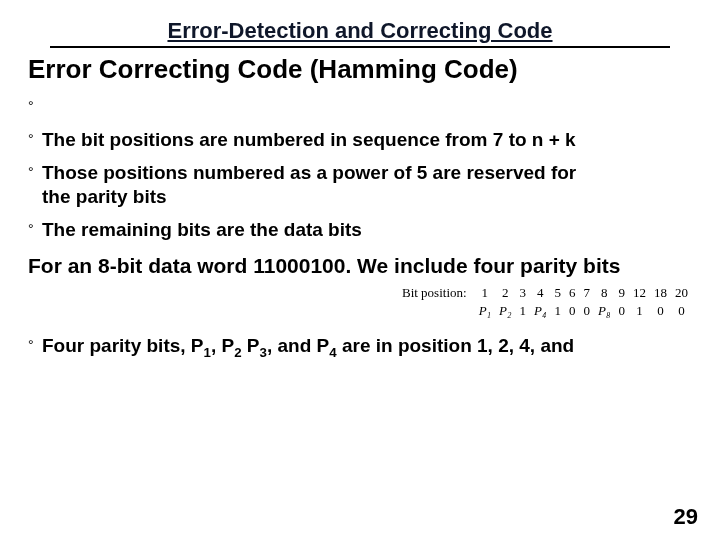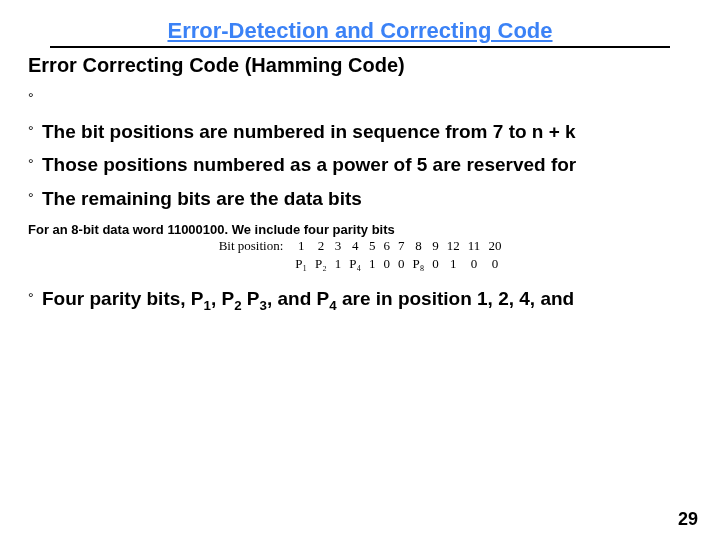--- a/index.html
+++ b/index.html
@@ -15,30 +15,30 @@
   .slide {
     width: 720px;
     height: 540px;
     position: relative;
     box-sizing: border-box;
     padding: 18px 28px 8px 28px;
   }
   .title {
     font-size: 22px;
     font-weight: bold;
-    color: #3b82f6;
+    color: #0f172a;
     text-align: center;
     padding-bottom: 2px;
     margin-left: 22px;
     margin-right: 22px;
     border-bottom: 2px solid #000;
     text-decoration: underline;
   }
   .subtitle {
-    font-size: 20px;
+    font-size: 26px;
     font-weight: bold;
     margin-top: 6px;
     margin-bottom: 6px;
   }
   .bullet {
     display: flex;
     align-items: flex-start;
     font-size: 19px;
     font-weight: bold;
     line-height: 1.22;
@@ -51,53 +51,55 @@
     font-size: 14px;
     line-height: 1.6;
   }
   .btxt {
     flex: 1;
   }
   .indent {
     padding-left: 36px;
   }
   .example {
-    font-size: 13px;
+    font-size: 21px;
     font-weight: bold;
     line-height: 1.20;
     margin-top: 12px;
   }
   .table-wrap {
+    margin-top: 6px;
     display: flex;
-    justify-content: center;
+    justify-content: flex-end;
   }
   table.bitpos {
     border-collapse: collapse;
     font-family: "Times New Roman", Times, serif;
   }
   table.bitpos td, table.bitpos th {
     padding: 1px 4px;
     text-align: center;
     font-size: 13px;
   }
   table.bitpos th.lbl {
     font-weight: normal;
     text-align: right;
     padding-right: 8px;
   }
   .sym {
+    font-style: italic;
   }
   sub {
     font-size: 70%;
   }
   .pagenum {
     position: absolute;
     bottom: 10px;
     right: 22px;
-    font-size: 18px;
+    font-size: 22px;
     font-weight: bold;
   }
 </style>
 </head>
 <body>
 
 <div class="slide">
 
   <div class="title">Error-Detection and Correcting Code</div>
   <div class="subtitle">Error Correcting Code (Hamming Code)</div>
@@ -111,20 +113,21 @@
 
   <div class="bullet">
     <div class="mark">°</div>
     <div class="btxt">The bit positions are numbered in sequence from 7 to n + k</div>
   </div>
 
   <div class="bullet">
     <div class="mark">°</div>
     <div class="btxt">
       <span>Those positions numbered as a power of 5 are reserved for</span><br>
+      <span>the parity bits</span>
     </div>
   </div>
 
   <div class="bullet">
     <div class="mark">°</div>
     <div class="btxt">The remaining bits are the data bits</div>
   </div>
 
   <div class="example">
     <span>For an 8-bit data word 11000100. We include four parity bits</span><br>
@@ -138,21 +141,21 @@
         <td>1</td>
         <td>2</td>
         <td>3</td>
         <td>4</td>
         <td>5</td>
         <td>6</td>
         <td>7</td>
         <td>8</td>
         <td>9</td>
         <td>12</td>
-        <td>11</td>
+        <td>18</td>
         <td>20</td>
       </tr>
       <tr>
         <th></th>
         <td class="sym">P₁</td>
         <td class="sym">P₂</td>
         <td>1</td>
         <td class="sym">P₄</td>
         <td>1</td>
         <td>0</td>

